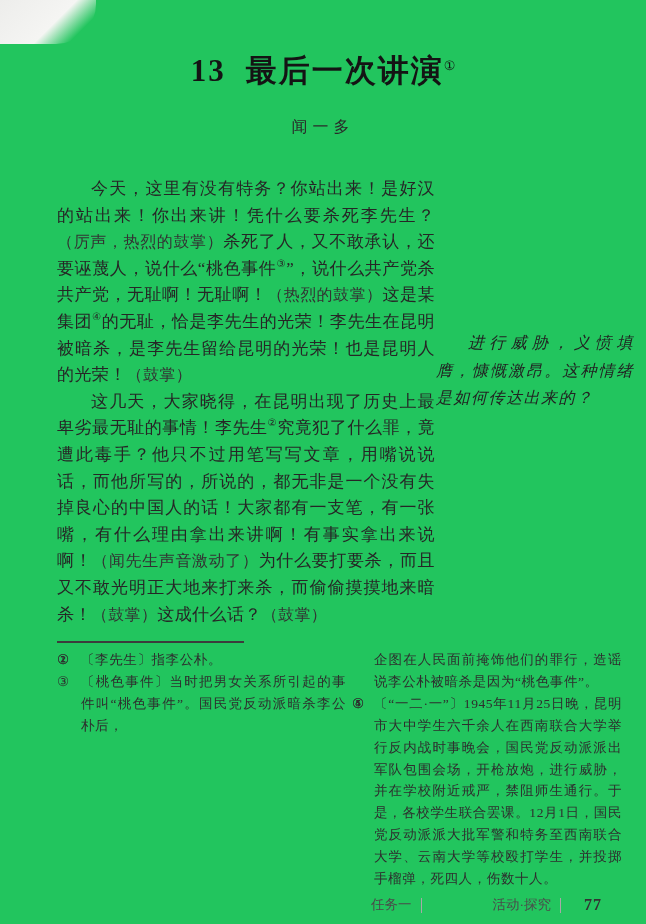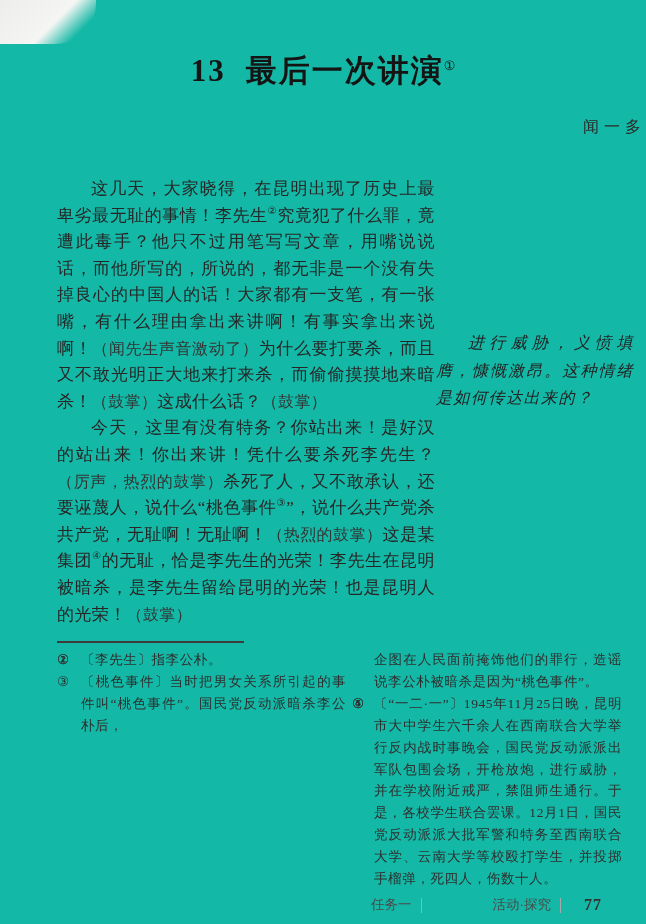--- a/index.html
+++ b/index.html
@@ -1,33 +1,33 @@
 <!DOCTYPE html>
 <html><head>
 <meta charset="utf-8">
 <style>
   html,body{margin:0;padding:0;background:#e8e8e6;}
   .page{
     position:relative;width:646px;height:924px;margin:0 auto;
-    background:#14b8a6;overflow:hidden;
+    background:#22c55e;overflow:hidden;
     font-family:"Liberation Serif","DejaVu Serif",serif;color:#262626;
   }
   .smudge{
     position:absolute;left:0;top:0;width:96px;height:44px;
     background:linear-gradient(135deg,#ededeb 0%,#f5f5f3 55%,rgba(255,255,255,0) 80%);
     border-radius:0 0 40px 0;pointer-events:none;
   }
   .title-row{
     position:absolute;top:50px;left:0;width:100%;text-align:center;
     font-weight:bold;font-size:31px;letter-spacing:2px;color:#141414;white-space:nowrap;
   }
   .lesson-num{margin-right:20px;}
   .title-ref{font-size:13px;font-weight:normal;vertical-align:super;letter-spacing:0;}
   .author{
-    position:absolute;top:117px;left:0;width:100%;text-align:right;
+    position:absolute;top:117px;left:0;width:100%;text-align:center;
     font-size:16px;letter-spacing:5px;color:#2a2a2a;
   }
   .body-text{
     position:absolute;left:57px;top:176px;width:378px;
     font-size:17px;line-height:26.6px;letter-spacing:0.4px;
     text-align:justify;
   }
   .body-text p{margin:0;text-indent:2em;}
   .kai{font-size:0.94em;color:#333;}
   .body-text sup,.rich sup{font-size:0.6em;vertical-align:super;line-height:0;}
@@ -66,22 +66,22 @@
 
   <div class="smudge"></div>
 
   <div class="title-row">
     <span class="lesson-num">13</span><span class="lesson-title">最后一次讲演</span><span class="title-ref">①</span>
   </div>
 
   <div class="author">闻一多</div>
 
   <div class="body-text">
+    <p class="rich">今天，这里有没有特务？你站出来！是好汉的站出来！你出来讲！凭什么要杀死李先生？<span class="kai">（厉声，热烈的鼓掌）</span>杀死了人，又不敢承认，还要诬蔑人，说什么“桃色事件<sup>③</sup>”，说什么共产党杀共产党，无耻啊！无耻啊！<span class="kai">（热烈的鼓掌）</span>这是某集团<sup>④</sup>的无耻，恰是李先生的光荣！李先生在昆明被暗杀，是李先生留给昆明的光荣！也是昆明人的光荣！<span class="kai">（鼓掌）</span></p>
     <p class="rich">这几天，大家晓得，在昆明出现了历史上最卑劣最无耻的事情！李先生<sup>②</sup>究竟犯了什么罪，竟遭此毒手？他只不过用笔写写文章，用嘴说说话，而他所写的，所说的，都无非是一个没有失掉良心的中国人的话！大家都有一支笔，有一张嘴，有什么理由拿出来讲啊！有事实拿出来说啊！<span class="kai">（闻先生声音激动了）</span>为什么要打要杀，而且又不敢光明正大地来打来杀，而偷偷摸摸地来暗杀！<span class="kai">（鼓掌）</span>这成什么话？<span class="kai">（鼓掌）</span></p>
-    <p class="rich">今天，这里有没有特务？你站出来！是好汉的站出来！你出来讲！凭什么要杀死李先生？<span class="kai">（厉声，热烈的鼓掌）</span>杀死了人，又不敢承认，还要诬蔑人，说什么“桃色事件<sup>③</sup>”，说什么共产党杀共产党，无耻啊！无耻啊！<span class="kai">（热烈的鼓掌）</span>这是某集团<sup>④</sup>的无耻，恰是李先生的光荣！李先生在昆明被暗杀，是李先生留给昆明的光荣！也是昆明人的光荣！<span class="kai">（鼓掌）</span></p>
   </div>
 
   <div class="margin-note">进行威胁，义愤填膺，慷慨激昂。这种情绪是如何传达出来的？</div>
 
   <div class="fn-divider"></div>
 
   <div class="fn-col fn-left">
     <div class="fn">
       <span class="fn-num">①</span>
     </div>

